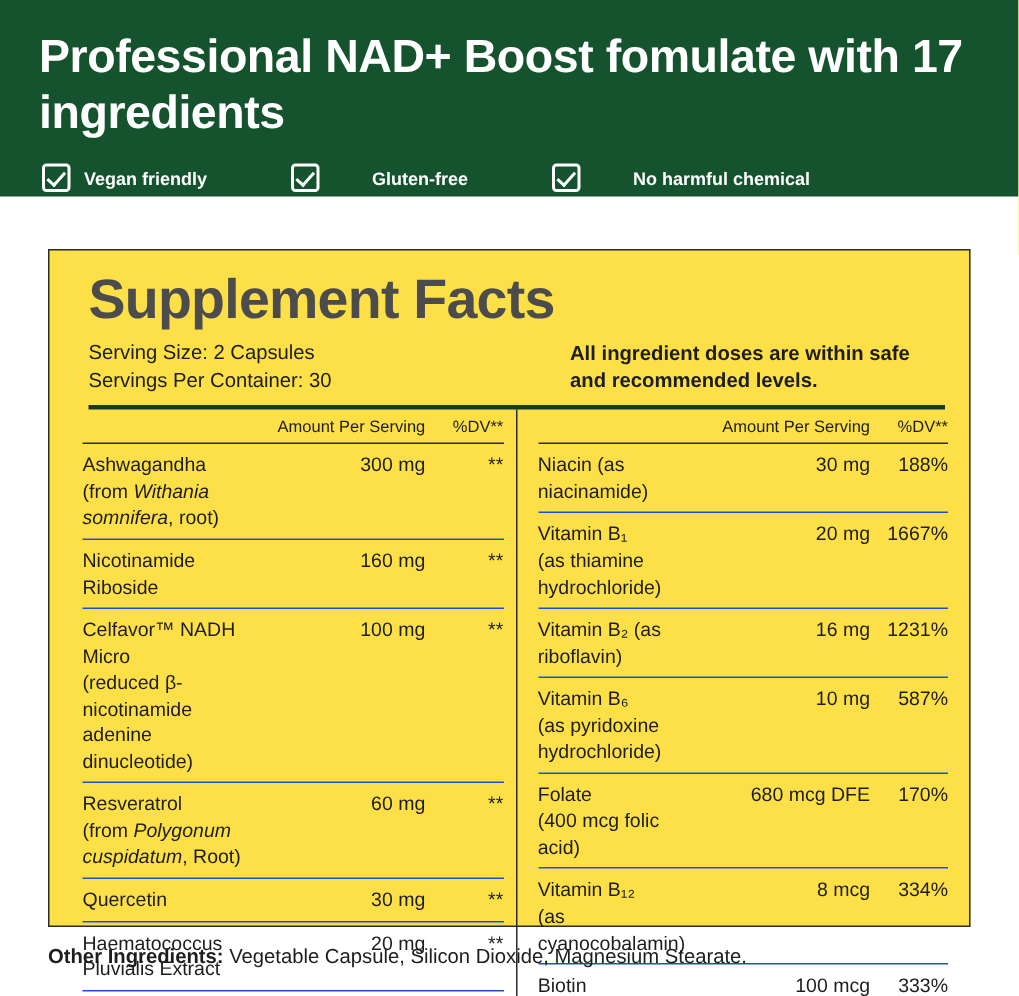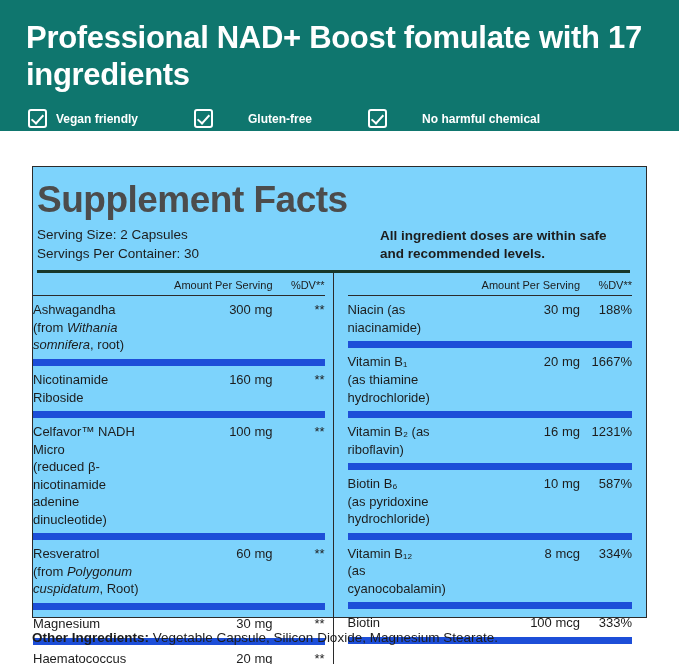--- a/index.html
+++ b/index.html
@@ -15,21 +15,21 @@
   }
   .page {
     position: relative;
     width: 679px;
     height: 664px;
     background: #ffffff;
   }
 
   
   .header {
-    background: #0f766e;
+    background: #14532d;
     color: #ffffff;
     padding: 16px 20px 18px 20px;
     box-sizing: border-box;
     height: 131px;
   }
   .header-title {
     font-size: 31px;
     font-weight: bold;
     line-height: 1.18;
     letter-spacing: -0.3px;
@@ -71,23 +71,23 @@
   }
 
   
   .panel {
     position: absolute;
     left: 32px;
     top: 166px;
     width: 615px;
     height: 452px;
     border: 1.5px solid #2b2b2b;
-    background: #7dd3fc;
+    background: #fde047;
     box-sizing: border-box;
-    padding: 10px 14px 8px 0;
+    padding: 10px 14px 8px 22px;
   }
   .sf-title {
     font-size: 37px;
     font-weight: bold;
     color: #4c4c4c;
     letter-spacing: -0.5px;
     margin: 2px 0 4px 4px;
   }
   .serving-row {
     display: flex;
@@ -133,21 +133,21 @@
   }
   .hdr .c-name { flex: 1; }
   .hdr .c-amt { width: 118px; text-align: right; }
   .hdr .c-dv { width: 52px; text-align: right; }
 
   .row {
     display: flex;
     font-size: 13px;
     color: #1d1d1d;
     padding: 5px 0 5px 0;
-    border-bottom: 7px solid #1d4ed8;
+    border-bottom: 1px solid #1d4ed8;
     align-items: flex-start;
     line-height: 1.35;
   }
   .row .c-name { flex: 1; padding-right: 4px; }
   .row .c-amt { width: 118px; text-align: right; white-space: nowrap; }
   .row .c-dv { width: 52px; text-align: right; white-space: nowrap; }
   .sub {
     font-size: 13px;
     color: #1d1d1d;
     line-height: 1.35;
@@ -235,21 +235,21 @@
         <div class="row">
           <span class="c-name">
             <span>Resveratrol</span>
             <div class="sub">(from <span class="ital">Polygonum cuspidatum</span>, Root)</div>
           </span>
           <span class="c-amt">60 mg</span>
           <span class="c-dv">**</span>
         </div>
 
         <div class="row">
-          <span class="c-name">Magnesium</span>
+          <span class="c-name">Quercetin</span>
           <span class="c-amt">30 mg</span>
           <span class="c-dv">**</span>
         </div>
 
         <div class="row">
           <span class="c-name">Haematococcus Pluvialis Extract</span>
           <span class="c-amt">20 mg</span>
           <span class="c-dv">**</span>
         </div>
 
@@ -284,27 +284,35 @@
         </div>
 
         <div class="row">
           <span class="c-name">Vitamin B₂ (as riboflavin)</span>
           <span class="c-amt">16 mg</span>
           <span class="c-dv">1231%</span>
         </div>
 
         <div class="row">
           <span class="c-name">
-            <span>Biotin B₆</span>
+            <span>Vitamin B₆</span>
             <div class="sub">(as pyridoxine hydrochloride)</div>
           </span>
           <span class="c-amt">10 mg</span>
           <span class="c-dv">587%</span>
         </div>
 
+        <div class="row">
+          <span class="c-name">
+            <span>Folate</span>
+            <div class="sub">(400 mcg folic acid)</div>
+          </span>
+          <span class="c-amt">680 mcg DFE</span>
+          <span class="c-dv">170%</span>
+        </div>
 
         <div class="row">
           <span class="c-name">
             <span>Vitamin B₁₂</span>
             <div class="sub">(as cyanocobalamin)</div>
           </span>
           <span class="c-amt">8 mcg</span>
           <span class="c-dv">334%</span>
         </div>
 

